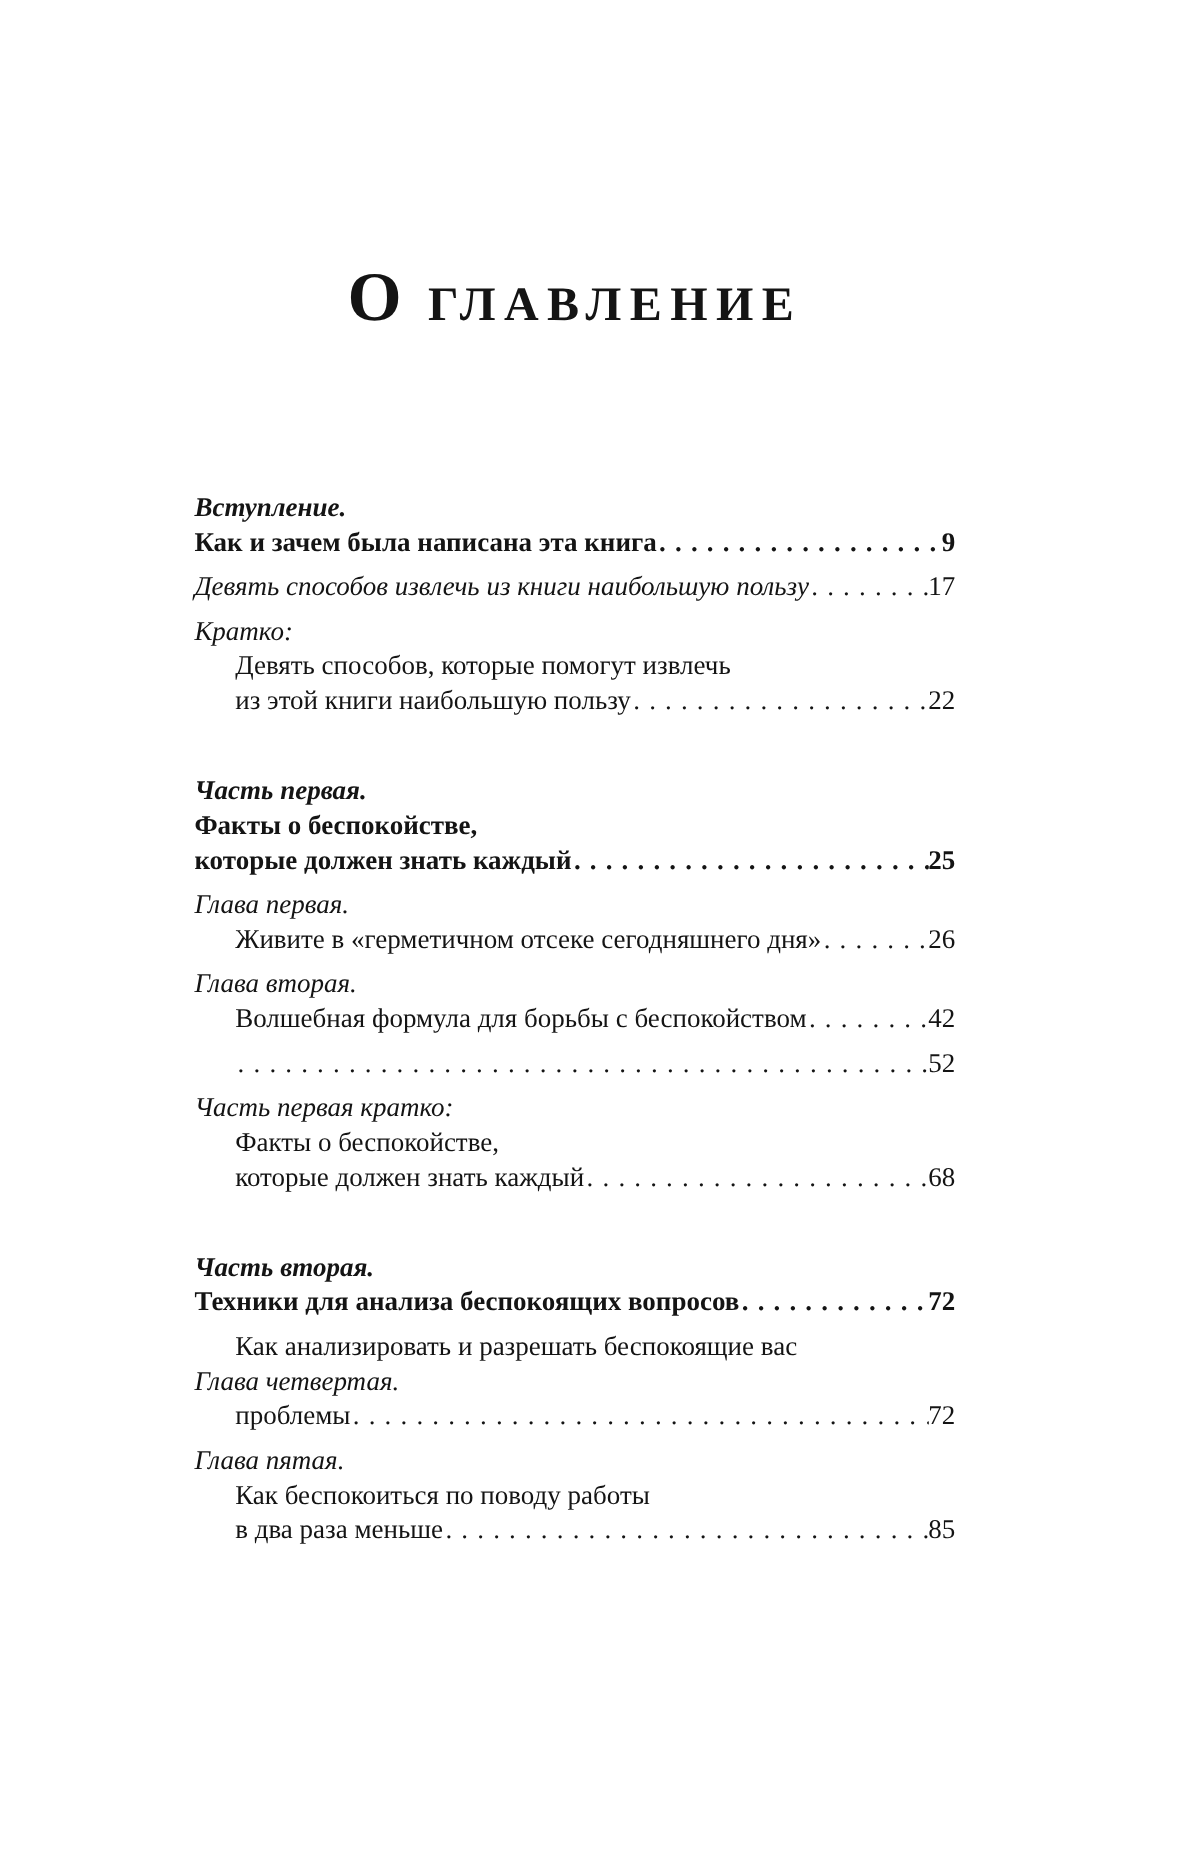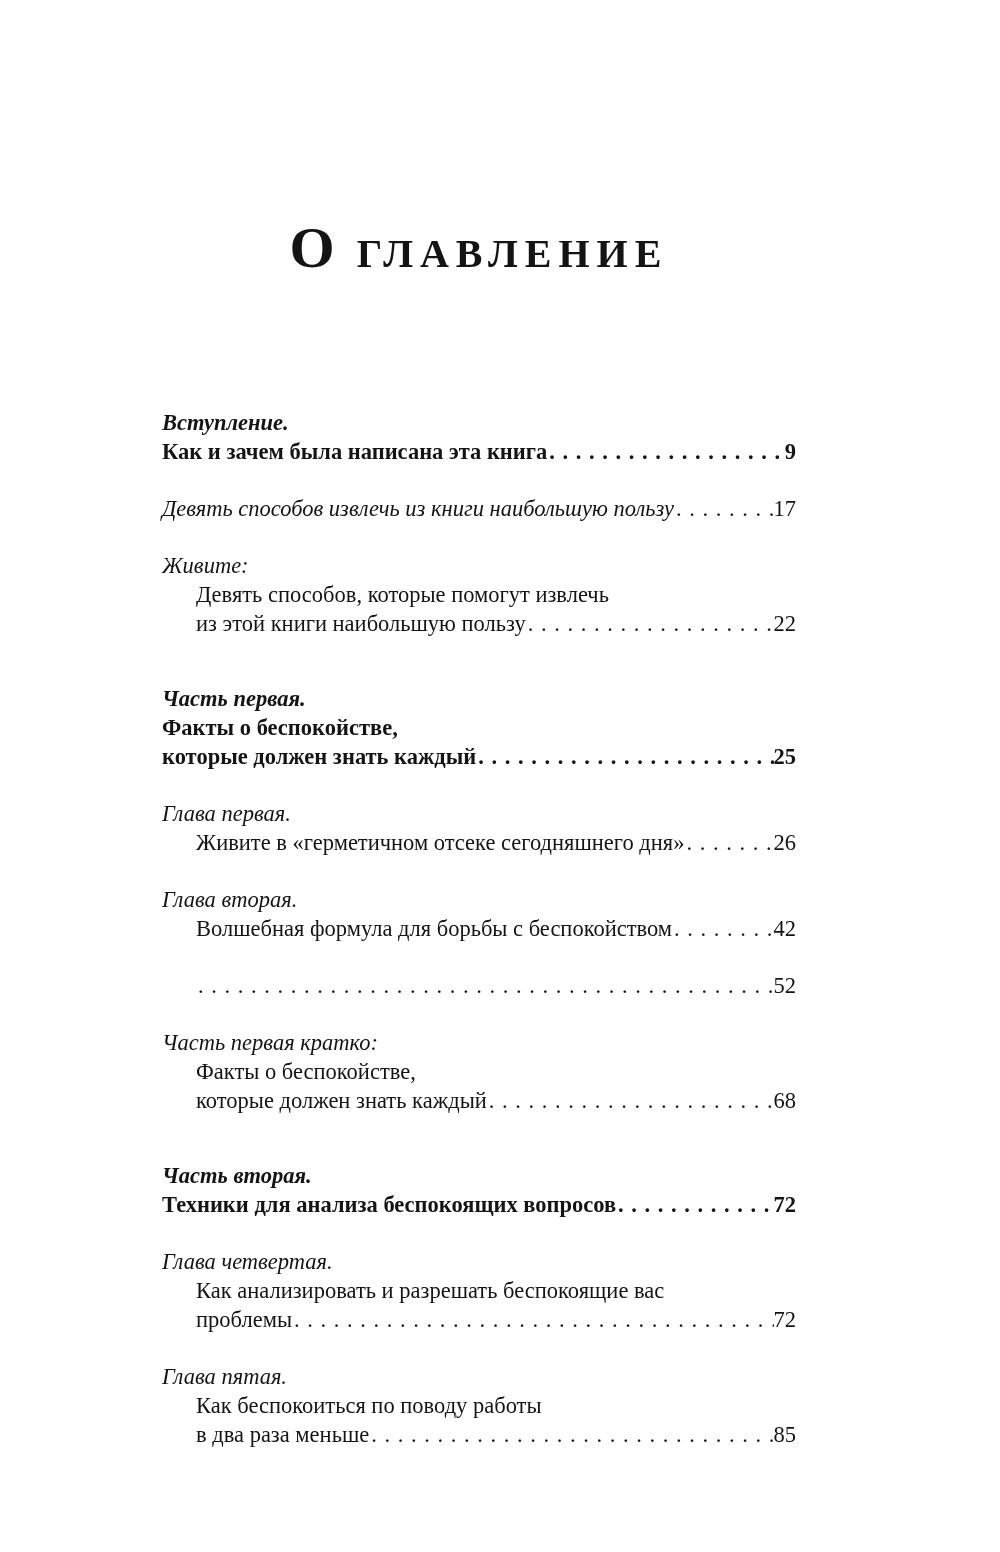--- a/index.html
+++ b/index.html
@@ -41,21 +41,21 @@
     margin-left: 19px;
   }
   
   .toc {
     margin-top: 122px;
   }
   .toc-section + .toc-section {
     margin-top: 46px;
   }
   .toc-entry + .toc-entry {
-    margin-top: 28px;
+    margin-top: 8px;
   }
   .toc-line {
     display: flex;
     align-items: flex-end;
     font-size: 22.5px;
     line-height: 29px;
   }
   .toc-line.indent {
     margin-left: 34px;
   }
@@ -101,21 +101,21 @@
           </div>
           <div class="toc-entry">
             <div class="toc-line">
               <span class="toc-text style-italic">Девять способов извлечь из книги наибольшую пользу</span>
               <span class="dot-leader"> . . . . . . . . . . . . . . . . . . . . . . . . . . . . . . . . . . . . . . . . . . . . . . . . . . . . . . . . . . . . . . . . . . . . . . . . . . . . . . . . . . . . . . . . . . . . . . . . . . . .</span>
               <span class="page-ref">17</span>
             </div>
           </div>
           <div class="toc-entry">
             <div class="toc-line">
-              <span class="toc-text style-italic">Живите:</span>
+              <span class="toc-text style-italic">Кратко:</span>
             </div>
             <div class="toc-line indent">
               <span class="toc-text style-normal">Девять способов, которые помогут извлечь</span>
             </div>
             <div class="toc-line indent">
               <span class="toc-text style-normal">из этой книги наибольшую пользу</span>
               <span class="dot-leader"> . . . . . . . . . . . . . . . . . . . . . . . . . . . . . . . . . . . . . . . . . . . . . . . . . . . . . . . . . . . . . . . . . . . . . . . . . . . . . . . . . . . . . . . . . . . . . . . . . . . .</span>
               <span class="page-ref">22</span>
             </div>
           </div>
@@ -179,25 +179,25 @@
             <div class="toc-line">
               <span class="toc-text style-bold-italic">Часть вторая.</span>
             </div>
             <div class="toc-line">
               <span class="toc-text style-bold">Техники для анализа беспокоящих вопросов</span>
               <span class="dot-leader bold"> . . . . . . . . . . . . . . . . . . . . . . . . . . . . . . . . . . . . . . . . . . . . . . . . . . . . . . . . . . . . . . . . . . . . . . . . . . . . . . . . . . . . . . . . . . . . . . . . . . . .</span>
               <span class="page-ref bold">72</span>
             </div>
           </div>
           <div class="toc-entry">
+            <div class="toc-line indent">
+              <span class="toc-text style-normal">Как анализировать и разрешать беспокоящие вас</span>
+            </div>
             <div class="toc-line">
               <span class="toc-text style-italic">Глава четвертая.</span>
-            </div>
-            <div class="toc-line indent">
-              <span class="toc-text style-normal">Как анализировать и разрешать беспокоящие вас</span>
             </div>
             <div class="toc-line indent">
               <span class="toc-text style-normal">проблемы</span>
               <span class="dot-leader"> . . . . . . . . . . . . . . . . . . . . . . . . . . . . . . . . . . . . . . . . . . . . . . . . . . . . . . . . . . . . . . . . . . . . . . . . . . . . . . . . . . . . . . . . . . . . . . . . . . . .</span>
               <span class="page-ref">72</span>
             </div>
           </div>
           <div class="toc-entry">
             <div class="toc-line">
               <span class="toc-text style-italic">Глава пятая.</span>

